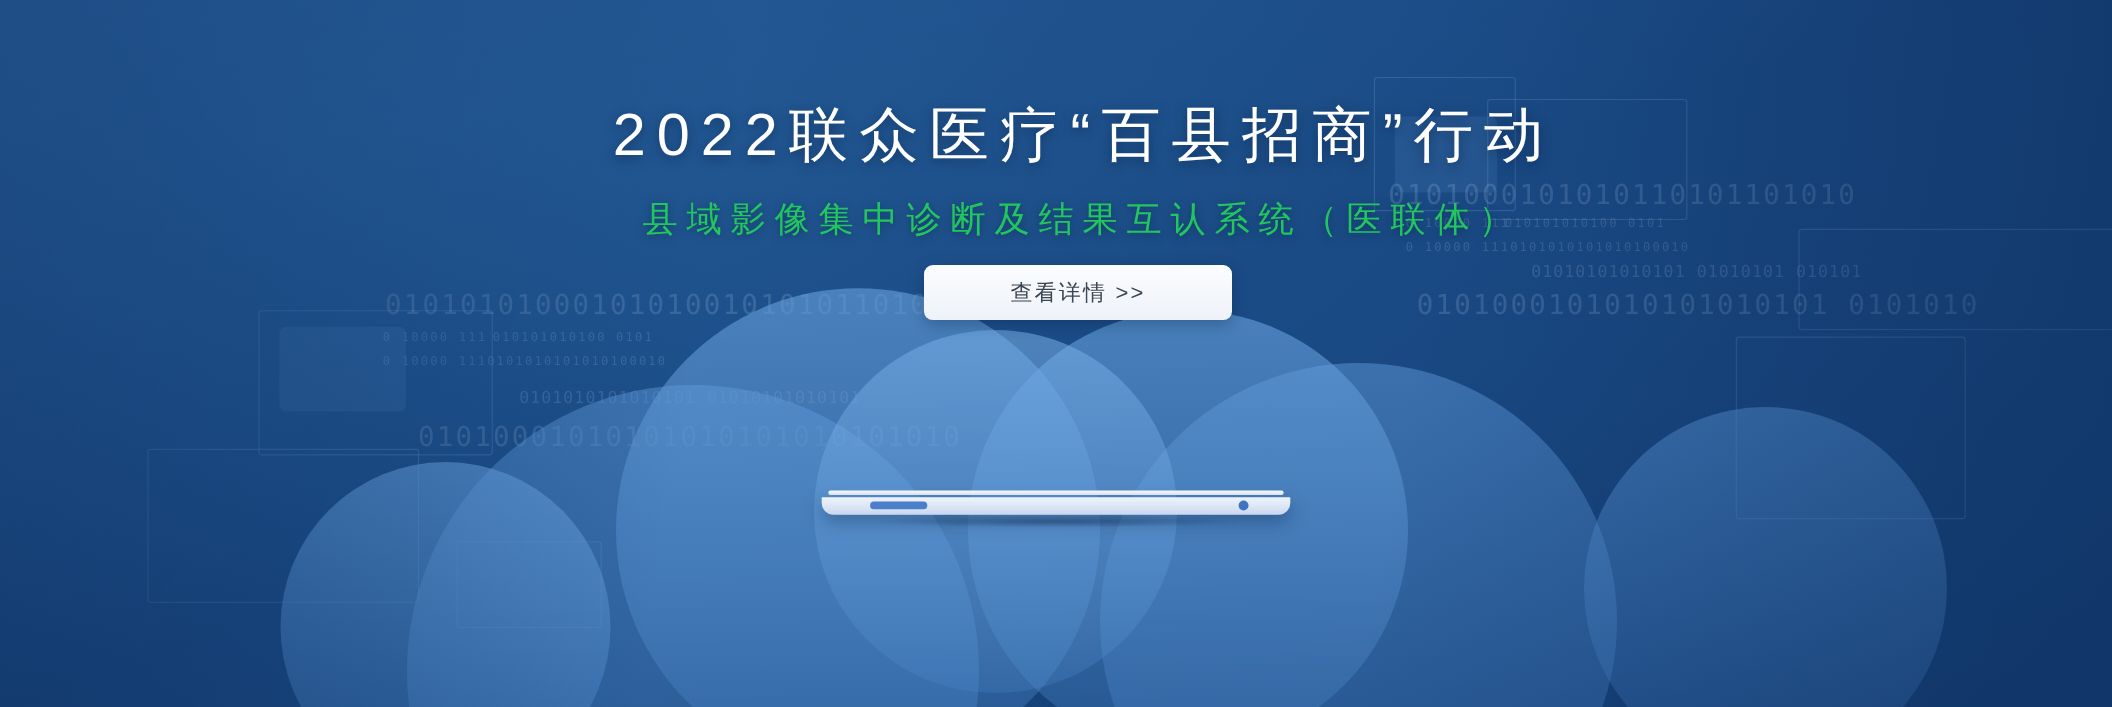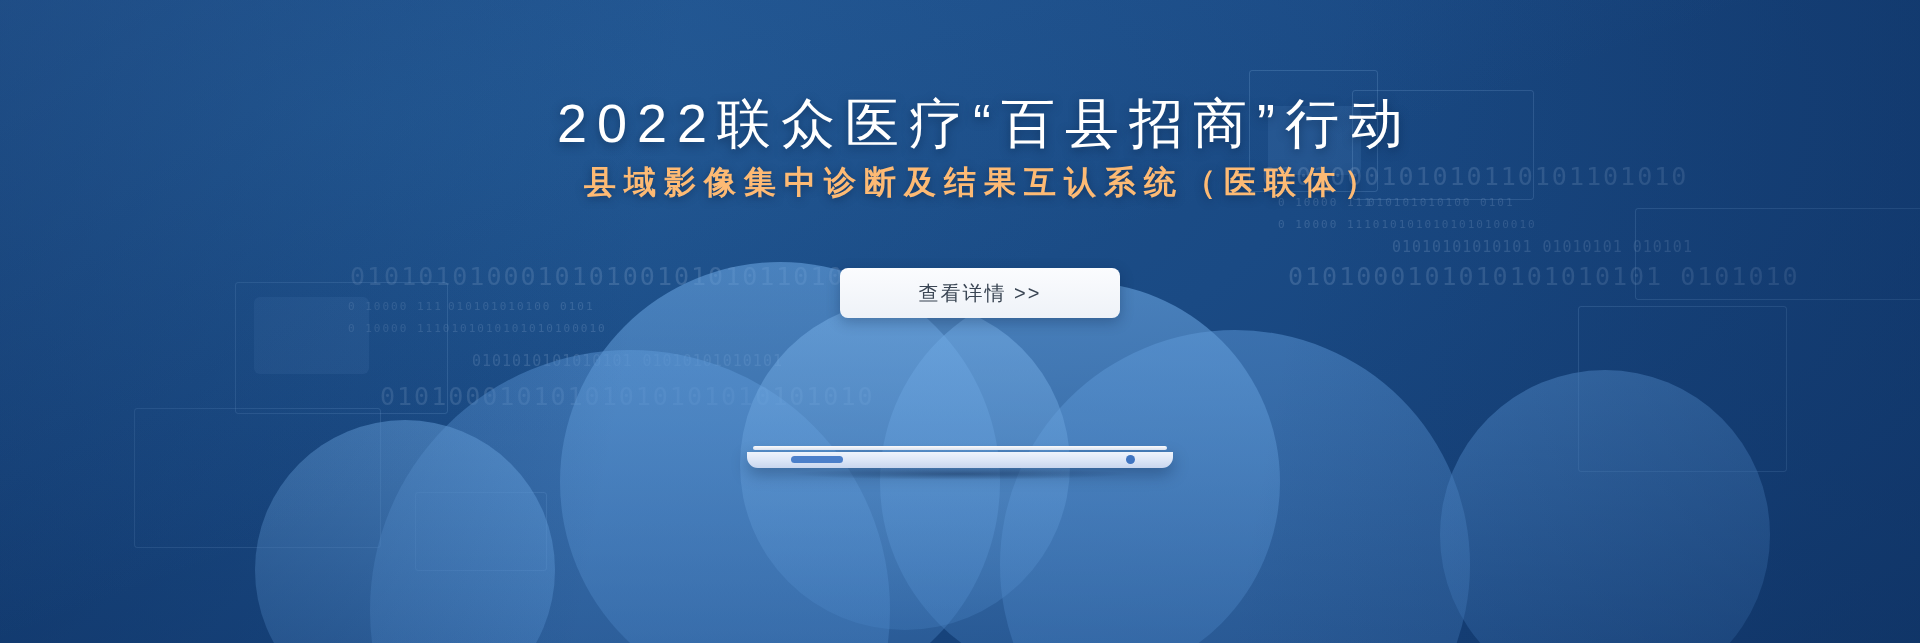--- a/index.html
+++ b/index.html
@@ -53,33 +53,33 @@
     font-size:54px;
     line-height:1;
     color:#ffffff;
     letter-spacing:10px;
     text-indent:10px;
     font-weight:400;
     text-shadow:0 3px 10px rgba(8,32,66,.55);
     white-space:nowrap;
   }
   .subtitle{
-    margin-top:16px;
+    margin-top:33px;
     font-size:32px;
     line-height:1;
-    color:#fdba74;
+    color:#22c55e;
     letter-spacing:8px;
     text-indent:8px;
-    font-weight:700;
+    font-weight:400;
     text-shadow:0 2px 8px rgba(8,32,66,.5);
     white-space:nowrap;
   }
   
   .cta{
-    margin-top:70px;
+    margin-top:26px;
     display:inline-flex;align-items:center;justify-content:center;
     min-width:228px;height:50px;
     padding:0 26px;
     border-radius:8px;
     background:linear-gradient(180deg,#fbfcfe 0%,#eef2f8 100%);
     color:#3b4654;
     font-size:20px;
     letter-spacing:2px;
     box-shadow:0 4px 14px rgba(7,28,60,.30);
     cursor:pointer;

